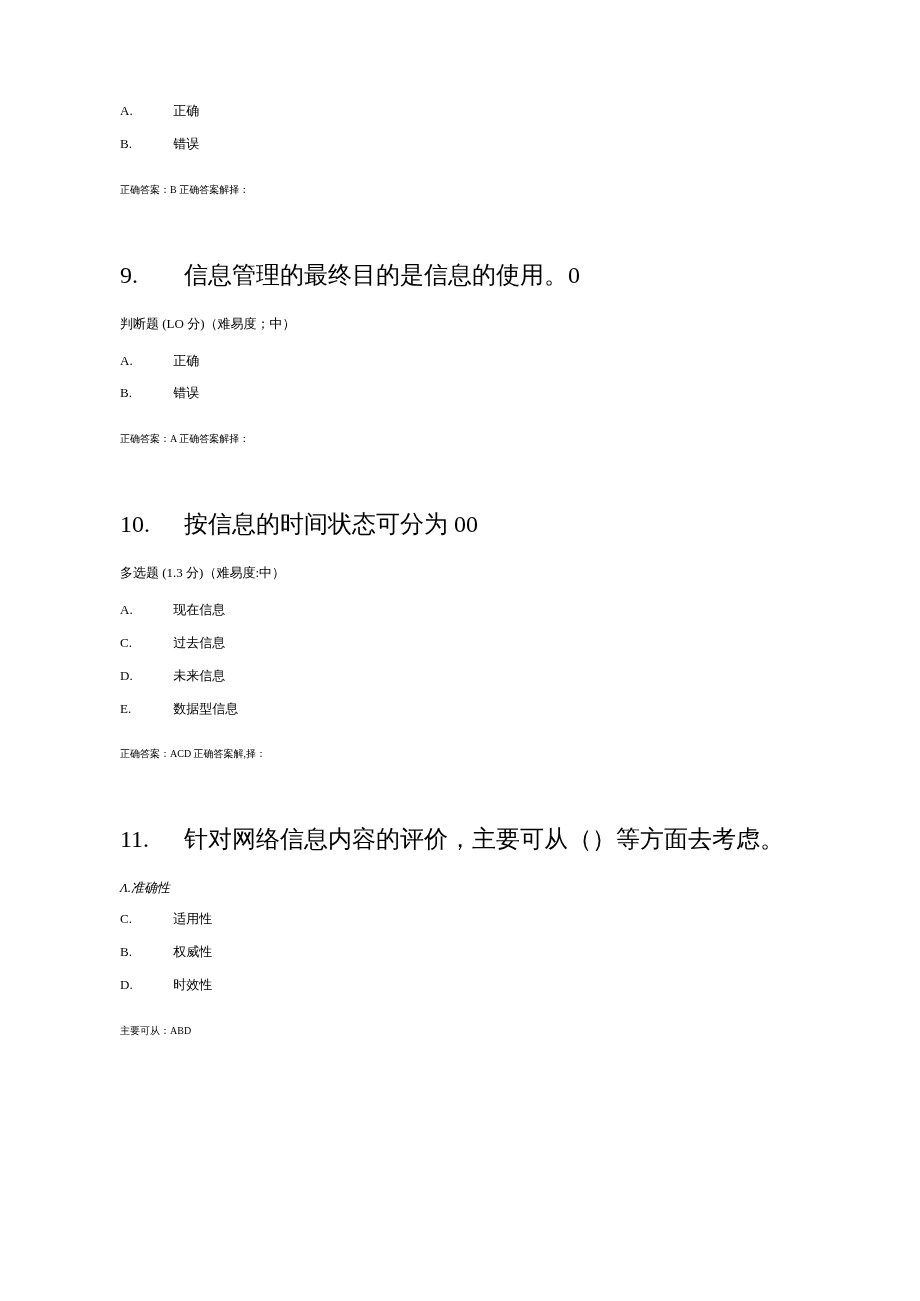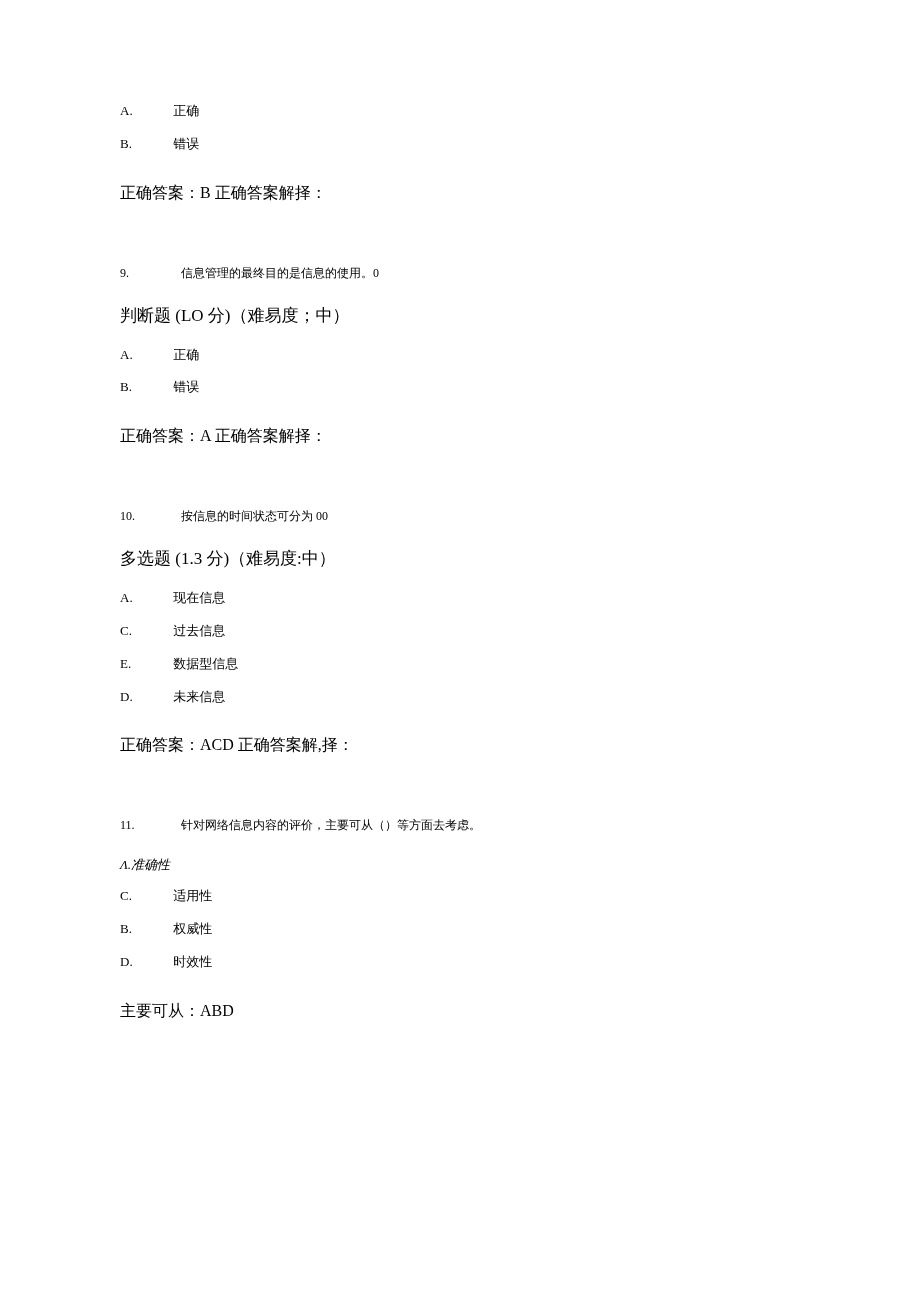--- a/index.html
+++ b/index.html
@@ -20,40 +20,40 @@
   }
   .option-letter {
     display: inline-block;
     width: 50px;
     vertical-align: top;
   }
   .option-text {
     display: inline-block;
   }
   .answer-line {
-    font-size: 16px;
+    font-size: 10px;
     margin-top: 28px;
     margin-bottom: 0;
   }
   .question-title {
-    font-size: 12px;
+    font-size: 24px;
     margin-top: 60px;
     margin-bottom: 22px;
     line-height: 1.5;
   }
   .qnum {
     display: inline-block;
     width: 58px;
     vertical-align: top;
   }
   .qtext {
     display: inline;
   }
   .meta-line {
-    font-size: 17px;
+    font-size: 13px;
     margin-bottom: 18px;
   }
   .opt-a-plain {
     font-size: 13px;
     margin-bottom: 12px;
     font-style: italic;
   }
 </style>
 </head>
 <body>
@@ -97,26 +97,26 @@
   <div>
     <div class="option-row">
       <span class="option-letter">A.</span>
       <span class="option-text">现在信息</span>
     </div>
     <div class="option-row">
       <span class="option-letter">C.</span>
       <span class="option-text">过去信息</span>
     </div>
     <div class="option-row">
+      <span class="option-letter">D.</span>
+      <span class="option-text">未来信息</span>
+    </div>
+    <div class="option-row">
       <span class="option-letter">E.</span>
       <span class="option-text">数据型信息</span>
-    </div>
-    <div class="option-row">
-      <span class="option-letter">D.</span>
-      <span class="option-text">未来信息</span>
     </div>
   </div>
   <div class="answer-line">正确答案：ACD 正确答案解,择：</div>
 
   <div class="question-title">
     <span class="qnum">11.</span>
     <span class="qtext">针对网络信息内容的评价，主要可从（）等方面去考虑。</span>
   </div>
   <div class="opt-a-plain">Λ.准确性</div>
   <div>

